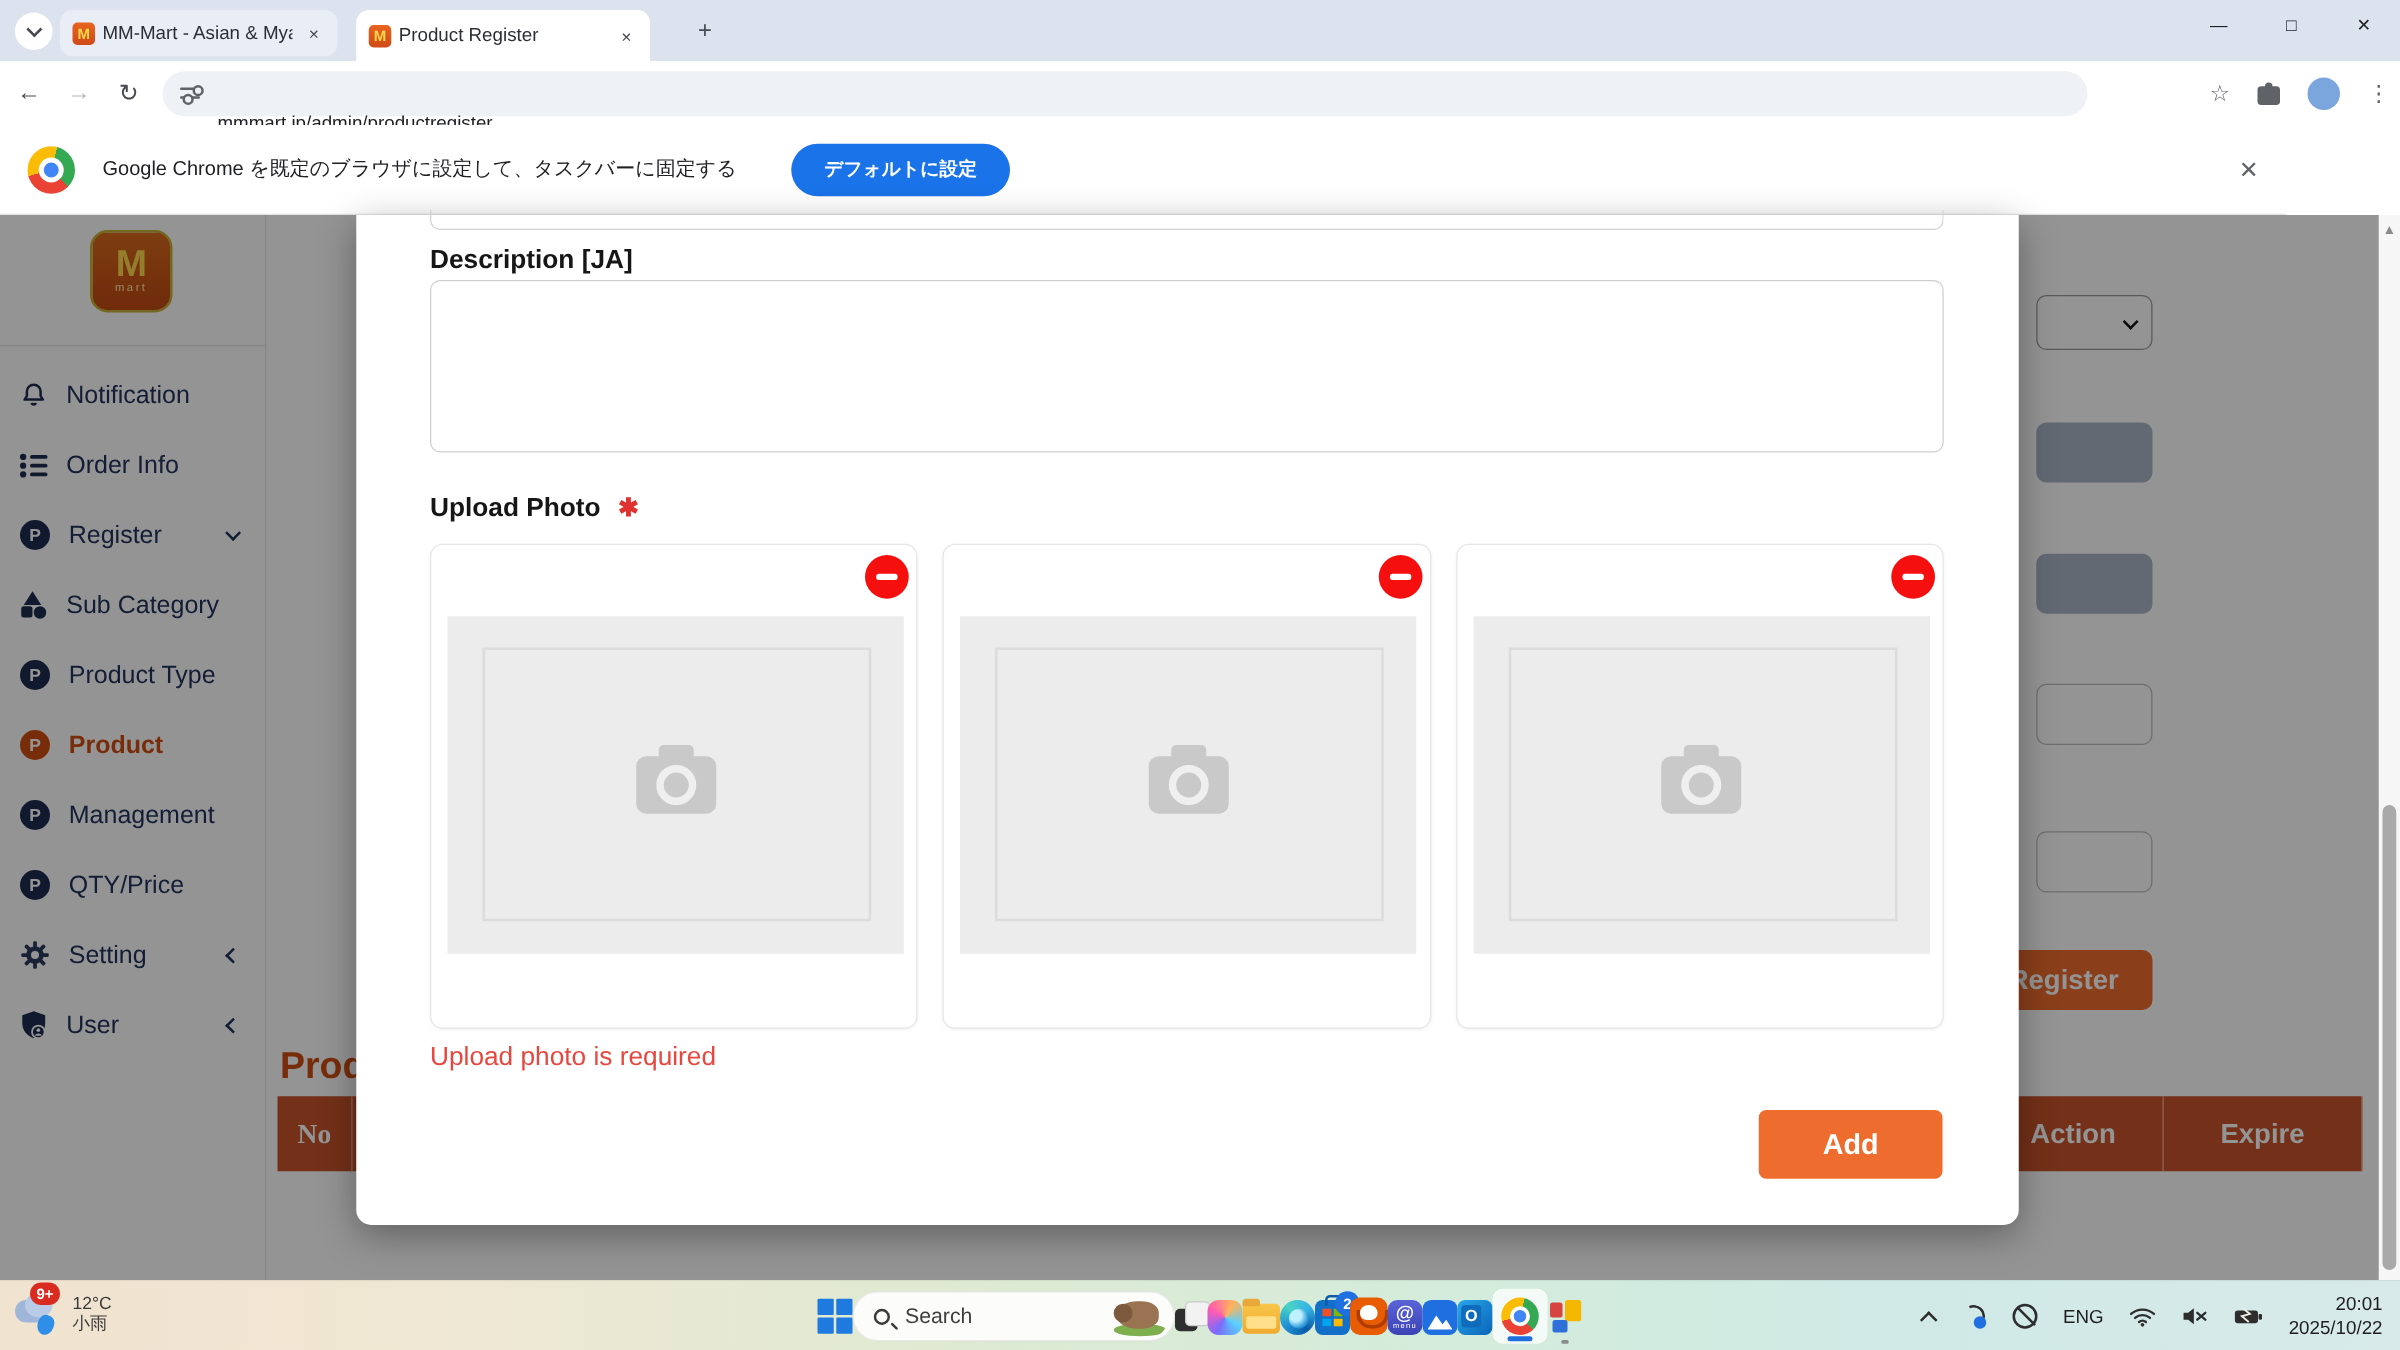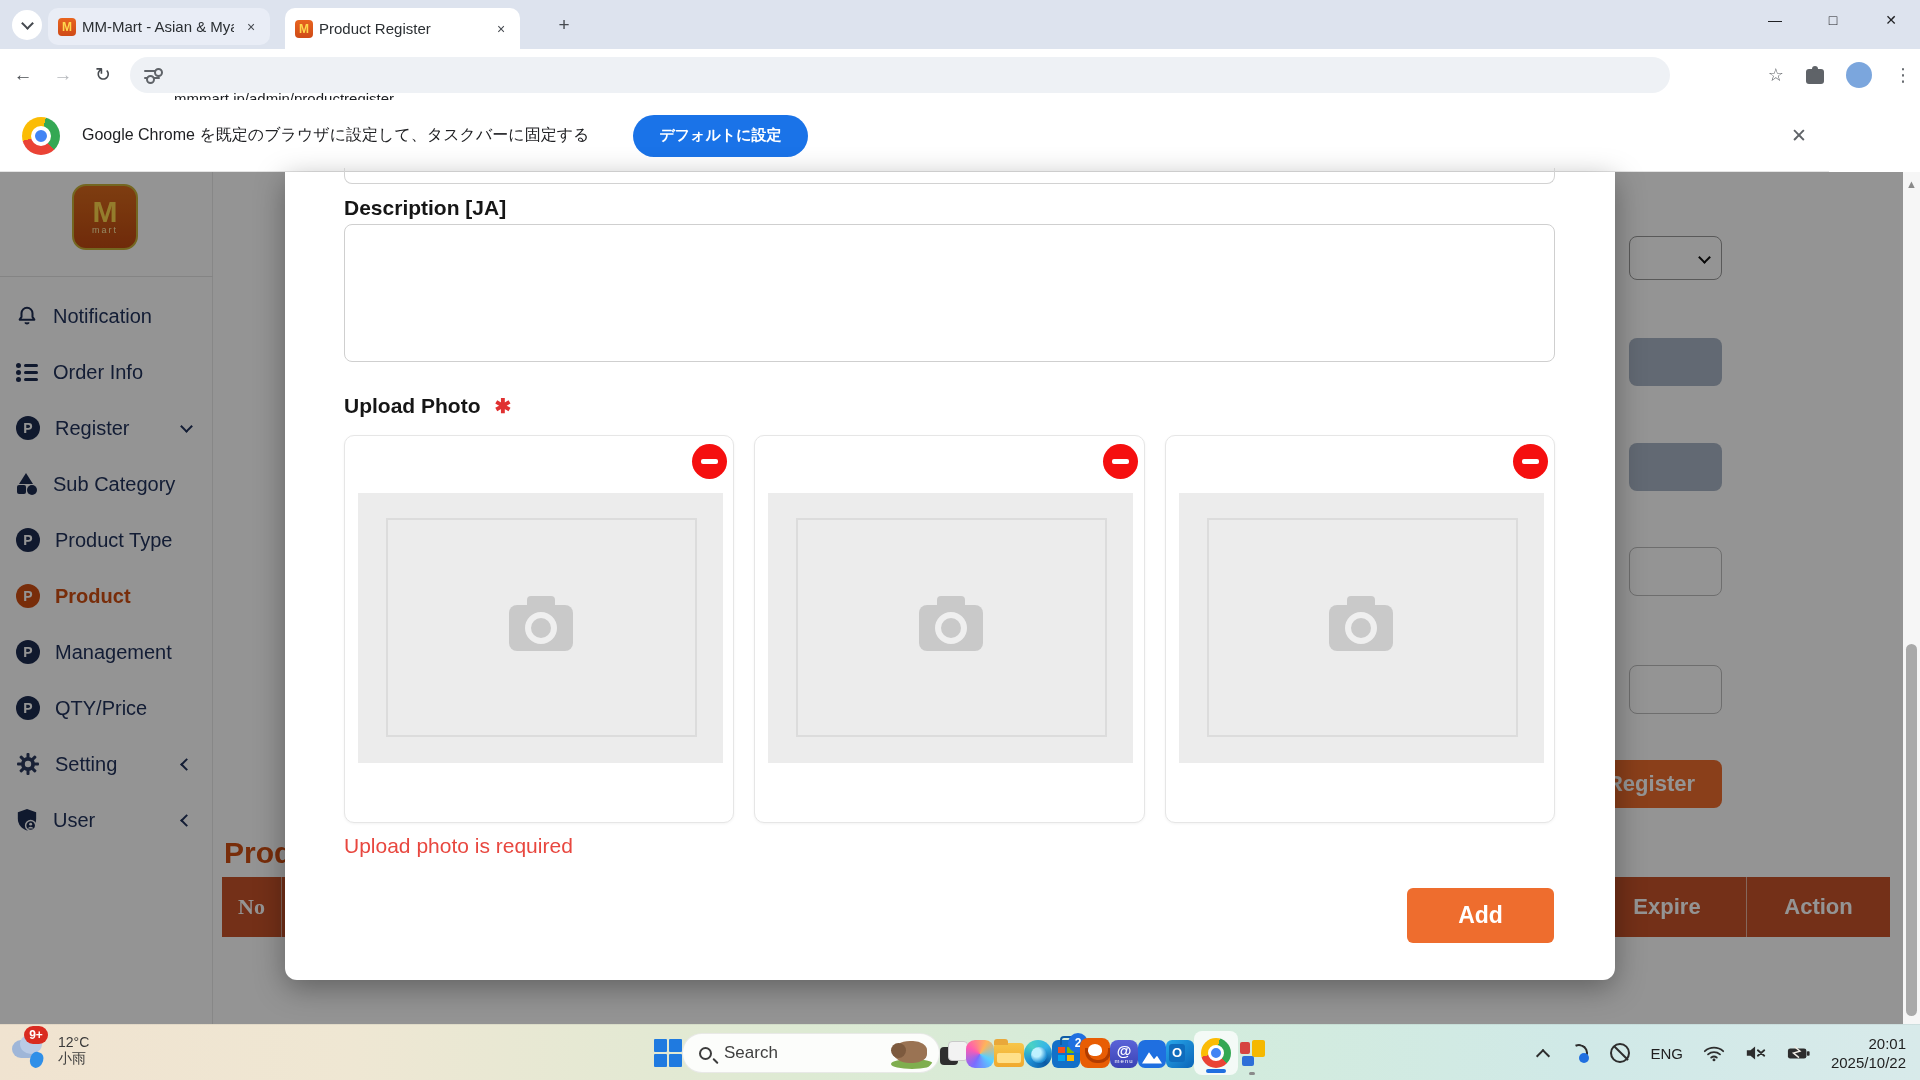--- a/index.html
+++ b/index.html
@@ -308,22 +308,22 @@
         <span class="lbl">User</span>
         <span class="chev left"></span>
       </div>
     </div>
   </div>
 
   <div class="pg-heading">Product</div>
   <div class="pg-table">
     <div class="pg-th no">No</div>
     <div class="pg-th mid"></div>
+    <div class="pg-th action">Action</div>
     <div class="pg-th expire">Expire</div>
-    <div class="pg-th action">Action</div>
   </div>
   <div class="pg-select">
       <span class="chevd"></span>
     </div>
   <div class="pg-btnblue" style="top:166px;"></div>
   <div class="pg-btnblue" style="top:271px;"></div>
   <div class="pg-input" style="top:375px;"></div>
   <div class="pg-input" style="top:493px;"></div>
   <div class="pg-register">Register</div>
 

